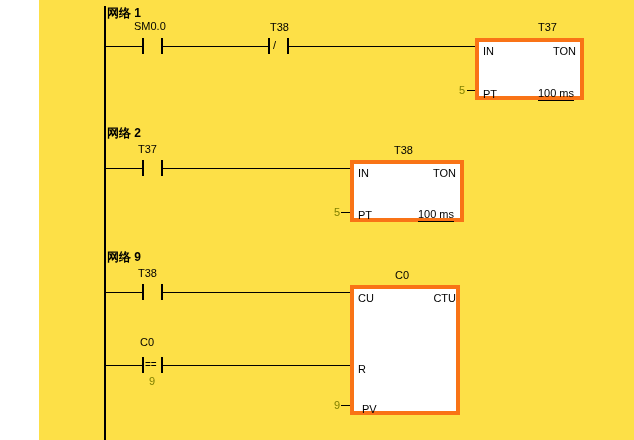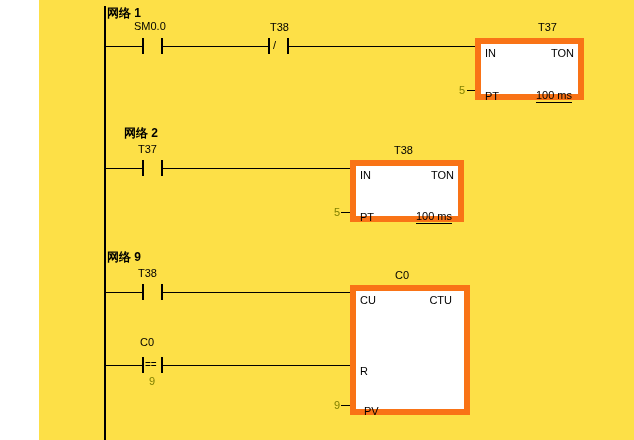--- a/index.html
+++ b/index.html
@@ -12,21 +12,21 @@
   .rail  { position:absolute; width:2px; background:#000; }
   .txt   { position:absolute; font-size:11px; line-height:12px; color:#000; white-space:nowrap; }
   .netlabel { font-weight:bold; font-size:12px; }
   .const { color:#808000; }
   .contact { position:absolute; width:21px; height:16px; }
   .cbar { position:absolute; top:0; width:2px; height:16px; background:#000; }
   .cbar.l { left:0; }
   .cbar.r { right:0; }
   .cmid { position:absolute; left:5px; top:1px; font-size:11px; line-height:13px; color:#000; }
   .cmid.op { left:3px; font-size:10px; letter-spacing:0px; }
-  .box { position:absolute; border:6px solid #f97316; background:#fff; }
+  .box { position:absolute; border:4px solid #f97316; background:#fff; }
   .btxt { position:absolute; font-size:11px; line-height:12px; color:#000; white-space:nowrap; }
   .underline { border-bottom:1px solid #000; padding-bottom:1px; }
 </style>
 </head>
 <body>
 
 <div class="screen">
 
   <div class="rail" style="left:65px; top:6px; height:434px;"></div>
 
@@ -53,21 +53,21 @@
   <div class="txt" style="left:499px; top:21px;">T37</div>
   <div class="box" style="left:436px; top:38px; width:109px; height:62px;">
     <div class="btxt" style="left:4px; top:3px;">IN</div>
     <div class="btxt" style="right:4px; top:3px;">TON</div>
     <div class="btxt" style="left:4px; top:46px;">PT</div>
     <div class="btxt underline" style="right:6px; top:45px;">100 ms</div>
   </div>
   <div class="txt const" style="left:420px; top:84px;">5</div>
   <div class="hline" style="left:428px; top:90px; width:8px;"></div>
 
-  <div class="txt netlabel" style="left:68px; top:127px;padding-left:17px;">网络 2</div>
+  <div class="txt netlabel" style="left:68px; top:127px;">网络 2</div>
 
   <div class="txt" style="left:99px; top:143px;">T37</div>
   <div class="hline" style="left:66px; top:168px; width:37px;"></div>
   <div class="contact" style="left:103px; top:160px;">
     <div class="cbar l"></div>
     <div class="cbar r"></div>
   </div>
   <div class="hline" style="left:124px; top:168px; width:187px;"></div>
 
   <div class="txt" style="left:355px; top:144px;">T38</div>
@@ -94,22 +94,22 @@
   <div class="hline" style="left:66px; top:365px; width:37px;"></div>
   <div class="contact" style="left:103px; top:357px;">
     <div class="cbar l"></div>
     <div class="cmid op">==</div>
     <div class="cbar r"></div>
   </div>
   <div class="txt const" style="left:110px; top:375px;">9</div>
   <div class="hline" style="left:124px; top:365px; width:187px;"></div>
 
   <div class="txt" style="left:356px; top:269px;">C0</div>
-  <div class="box" style="left:311px; top:285px; width:120px; height:130px;text-align:center;">
+  <div class="box" style="left:311px; top:285px; width:110px; height:130px;text-align:center;">
     <div class="btxt" style="left:4px; top:3px;">CU</div>
-    <div class="btxt" style="right:12px; top:3px;">CTU</div>
+    <div class="btxt" style="right:0; top:3px;">CTU</div>
     <div class="btxt" style="left:4px; top:74px;">R</div>
     <div class="btxt" style="left:8px; top:114px;">PV</div>
   </div>
   <div class="txt const" style="left:295px; top:399px;">9</div>
   <div class="hline" style="left:302px; top:405px; width:9px;"></div>
 
 </div>
 
 </body></html>

